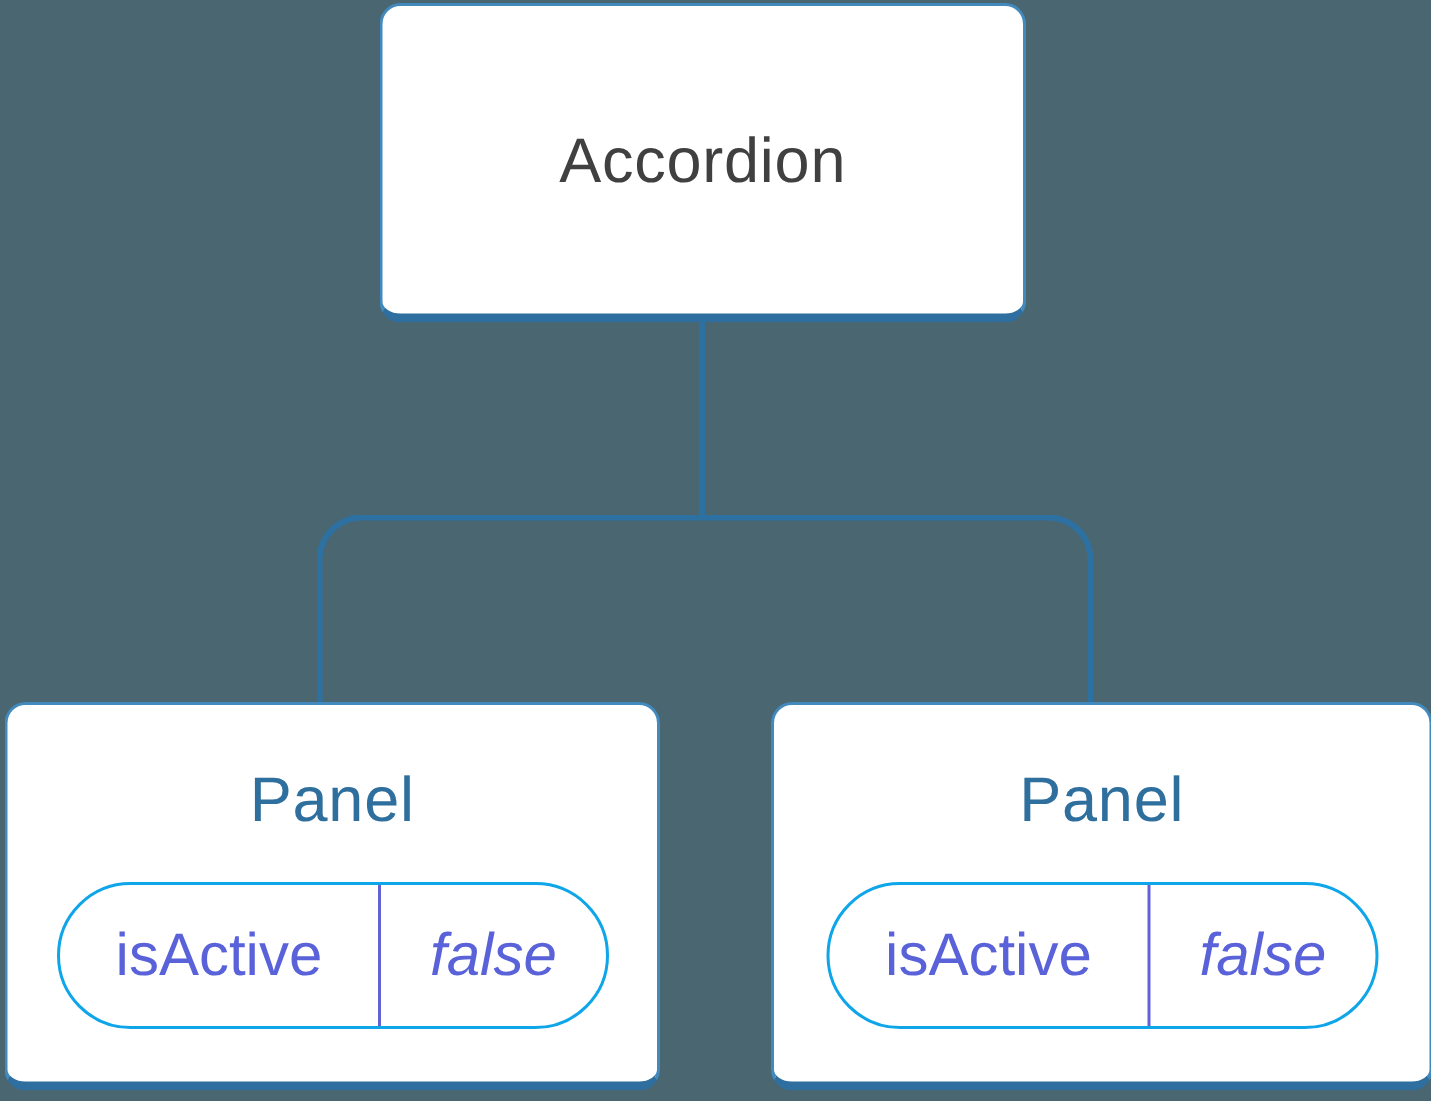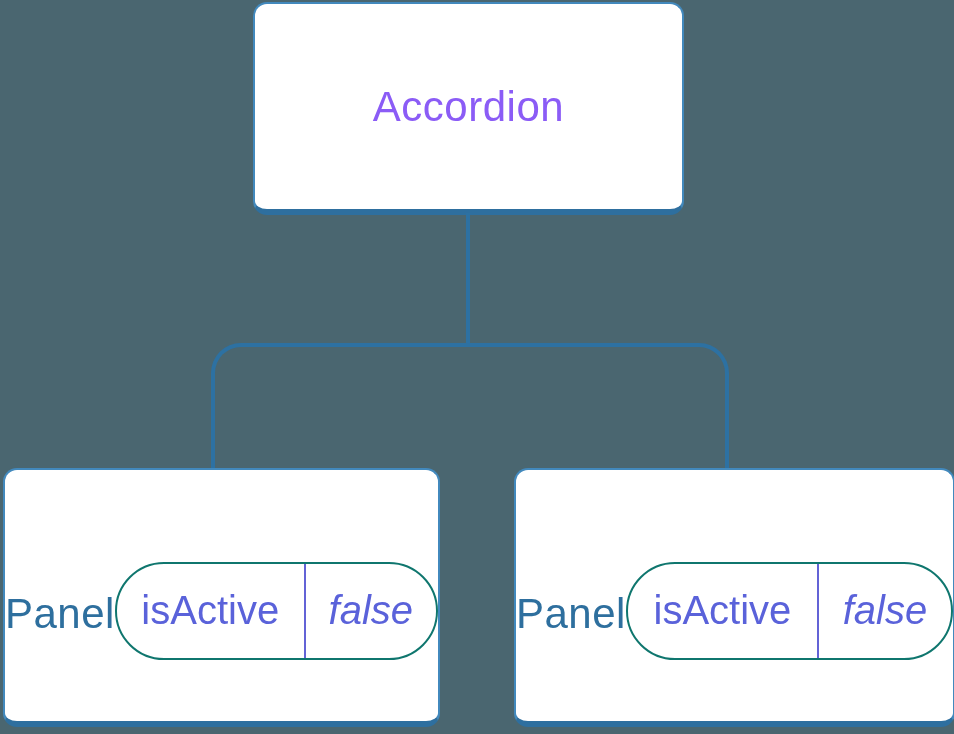--- a/index.html
+++ b/index.html
@@ -26,21 +26,21 @@
     border-radius: 14px;
   }
   .node-root {
     left: 253px; top: 2px;
     width: 431px; height: 213px;
     display: flex;
     align-items: center;
     justify-content: center;
   }
   .node-label {
-    color: #8b5cf6;
+    color: #404040;
     font-size: 42px;
     font-weight: 500;
     letter-spacing: 0.5px;
   }
 
   
   .connector-stem {
     position: absolute;
     left: 466px; top: 213px;
     width: 4px; height: 134px;
@@ -56,41 +56,41 @@
     border-right: 4px solid #2d71a2;
     border-radius: 30px 30px 0 0;
     background: transparent;
   }
 
   
   .node-panel {
     top: 468px;
     width: 437px; height: 259px;
     display: flex;
-    flex-direction: row;
+    flex-direction: column;
     align-items: center;
   }
   .node-panel.left  { left: 3px; }
   .node-panel.right { left: 514px; width: 441px; }
   .panel-title {
     margin-top: 38px;
     color: #2e6f9e;
     font-size: 42px;
     font-weight: 500;
     letter-spacing: 0.5px;
     line-height: 1.2;
   }
 
   
   .state-pill {
     box-sizing: border-box;
     margin-top: 30px;
     width: 368px;
     height: 98px;
-    border: 2px solid #0f766e;
+    border: 2px solid #0ea5e9;
     border-radius: 50px;
     display: flex;
     overflow: hidden;
     background: #ffffff;
   }
   .state-cell {
     display: flex;
     align-items: center;
     justify-content: center;
     color: #5a62da;

